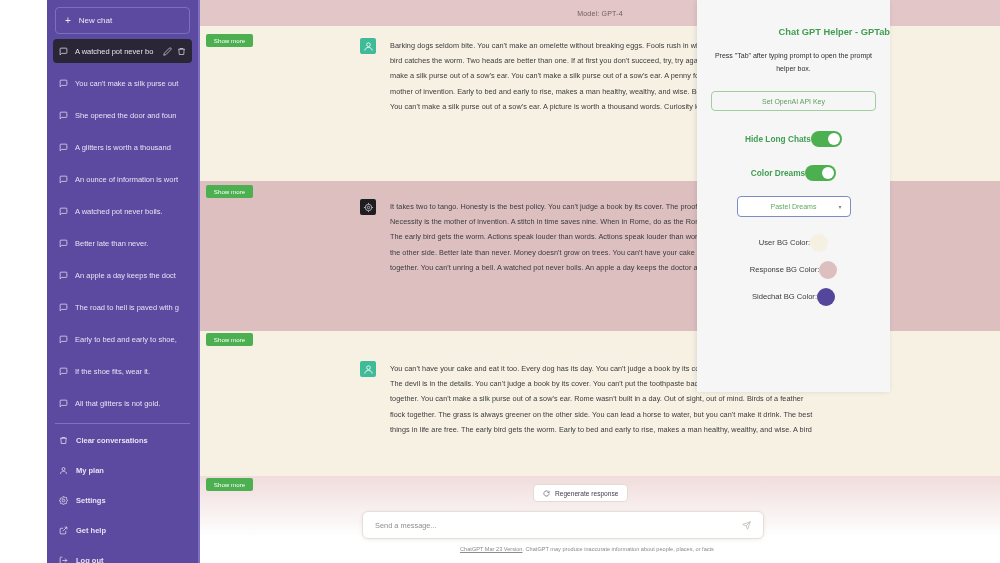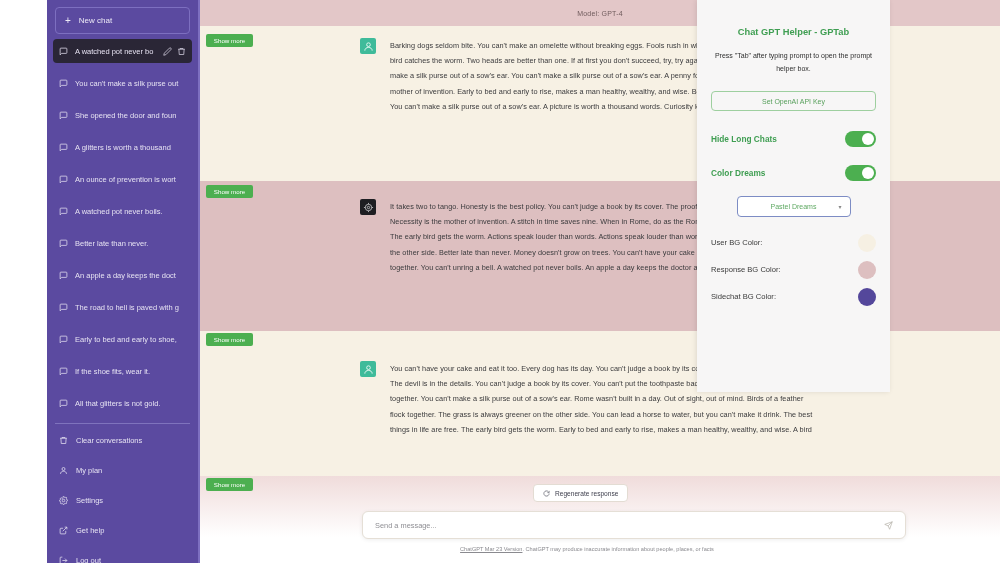--- a/index.html
+++ b/index.html
@@ -33,21 +33,21 @@
     border-radius: 4px; color: #e6e2f2; font-size: 7.5px;
     white-space: nowrap; overflow: hidden;
   }
   .chat-item.active { background: #2a2636; }
   .chat-item .label { flex: 1; overflow: hidden; text-overflow: clip; }
   .chat-item .act { display:flex; gap:5px; opacity:.92; }
   .sep { height: 1px; background: #7f73bd; margin: 2px 2px 5px 2px; }
   .menu-item {
     display: flex; align-items: center; gap: 8px;
     height: 22px; margin-bottom: 8px; padding: 0 6px;
-    color: #e6e2f2; font-size: 7.5px; white-space: nowrap;
+    color: #e6e2f2; font-size: 7.5px; white-space: nowrap; font-weight: bold;
   }
   .ico { width: 9px; height: 9px; flex: none; display:block; }
   .ico svg { width: 9px; height: 9px; display: block; }
 
   
   .main { position: absolute; left: 200px; top: 0; right: 0; height: 563px; background: #faf4e8; }
   .model-bar {
     position: absolute; left: 0; top: 0; width: 100%; height: 26px;
     background: #e3c7c8; display: flex; align-items: center; justify-content: center;
   }
@@ -75,54 +75,54 @@
 
   
   .regen {
     position: absolute; left: 533px; top: 484px;
     display: flex; align-items: center; gap: 5px;
     background: #ffffff; border: 1px solid #e3dcd3; border-radius: 4px;
     height: 18px; padding: 0 9px; font-size: 6.6px; color: #40414f;
   }
   .regen svg { width: 7px; height: 7px; display:block; }
   .composer {
-    position: absolute; left: 362px; top: 511px; width: 544px; height: 28px;
+    position: absolute; left: 362px; top: 511px; width: 402px; height: 28px;
     background: #ffffff; border: 1px solid #e5dfd6; border-radius: 6px;
     box-shadow: 0 1px 4px rgba(0,0,0,.07);
     display: flex; align-items: center; padding: 0 12px;
   }
   .composer .ph { font-size: 7.4px; color: #8e8e93; flex: 1; }
   .composer .send svg { width: 9px; height: 9px; display:block; }
   .footer {
     position: absolute; left: 362px; top: 546px; width: 450px;
     text-align: center; font-size: 5.6px; color: #8a8a8f;
   }
   .footer u { text-decoration: underline; }
 
   
   .panel {
     position: absolute; left: 697px; top: 0; width: 193px; height: 392px;
     background: #f7f6f6; box-shadow: -1px 0 5px rgba(0,0,0,.10);
   }
   .panel-title {
-    text-align: center; color: #3f9e52; font-size: 9.3px; font-weight: bold;
+    text-align: right; color: #3f9e52; font-size: 9.3px; font-weight: bold;
     margin-top: 27px;
   }
   .panel-sub {
     text-align: center; color: #2f2f2f; font-size: 7px; line-height: 13px;
     margin: 12px 16px 0 16px;
   }
   .api-btn {
     margin: 16px 14px 0 14px; height: 20px;
     border: 1px solid #9ecf9f; border-radius: 4px; background: #f7f6f6;
     display: flex; align-items: center; justify-content: center;
     color: #58a05c; font-size: 7px;
   }
   .row {
-    display: flex; align-items: center; justify-content: space-between;
+    display: flex; align-items: center; justify-content: center;
     margin: 0 14px; height: 27px;
   }
   .row .lab { color: #3f9e52; font-size: 8.3px; font-weight: bold; }
   .row.small .lab { color: #3a3a3a; font-size: 7.6px; font-weight: normal; }
   .toggle { width: 31px; height: 16px; border-radius: 9px; background: #4caf50; position: relative; flex:none; }
   .toggle .knob { position: absolute; right: 2px; top: 2px; width: 12px; height: 12px; border-radius: 50%; background: #fff; }
   .select {
     margin: 10px auto 0 auto; width: 114px; height: 21px;
     border: 1px solid #7d8cc4; border-radius: 4px; background: #ffffff;
     display: flex; align-items: center; justify-content: center; position: relative;
@@ -186,21 +186,21 @@
             </svg>
           </span>
           <span class="label">A glitters is worth a thousand</span>
         </div>
         <div class="chat-item">
           <span class="ico">
             <svg viewBox="0 0 24 24" fill="none" stroke="#e6e2f2" stroke-width="2">
               <path d="M21 15a2 2 0 0 1-2 2H7l-4 4V5a2 2 0 0 1 2-2h14a2 2 0 0 1 2 2z"></path>
             </svg>
           </span>
-          <span class="label">An ounce of prevention is wort</span>
+          <span class="label">An ounce of information is wort</span>
         </div>
         <div class="chat-item">
           <span class="ico">
             <svg viewBox="0 0 24 24" fill="none" stroke="#e6e2f2" stroke-width="2">
               <path d="M21 15a2 2 0 0 1-2 2H7l-4 4V5a2 2 0 0 1 2-2h14a2 2 0 0 1 2 2z"></path>
             </svg>
           </span>
           <span class="label">A watched pot never boils.</span>
         </div>
         <div class="chat-item">

